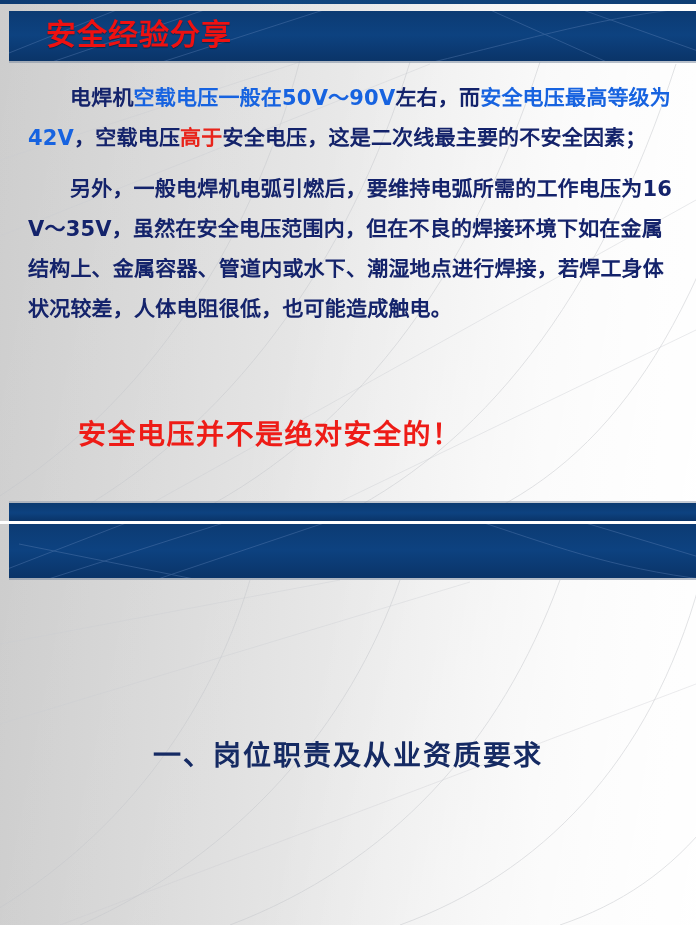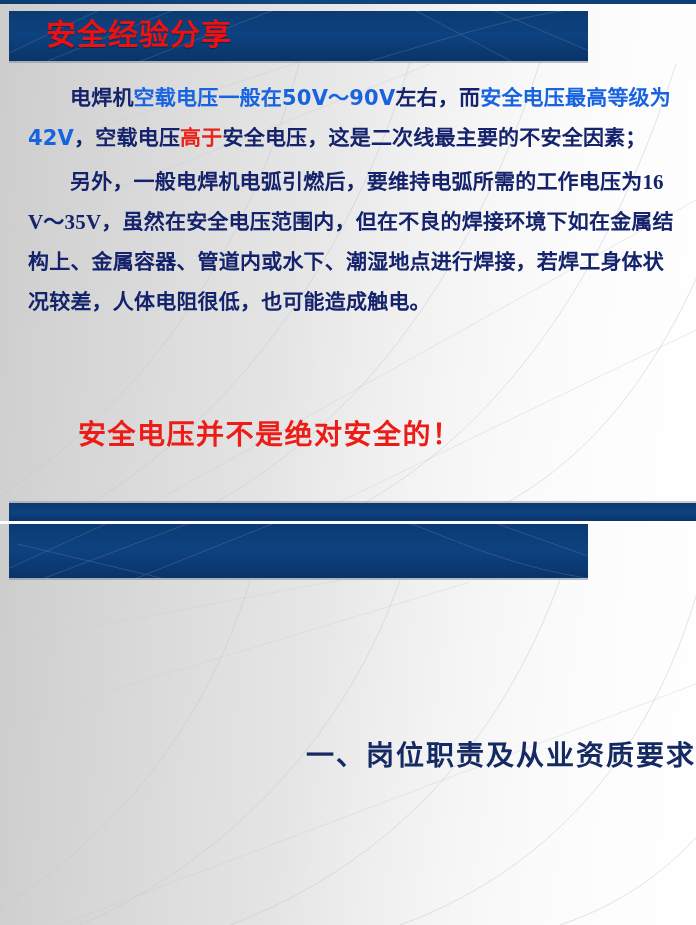--- a/index.html
+++ b/index.html
@@ -53,21 +53,21 @@
     top: 0; left: 0;
     width: 696px;
     height: 4px;
     background: linear-gradient(90deg, #0d3b72 0%, #11467f 40%, #0e3e74 100%);
   }
 
   
   .banner {
     position: absolute;
     left: 9px;
-    width: 579px;
+    width: 687px;
     background: linear-gradient(180deg, #0c3b73 0%, #0d4280 48%, #0a3468 100%);
     overflow: hidden;
     box-shadow: 0 2px 0 0 rgba(125,140,160,0.55);
   }
   .banner-art { position: absolute; inset: 0; pointer-events: none; }
   .banner-art svg { display: block; width: 100%; height: 100%; }
 
   #banner-one { top: 11px; height: 50px; }
   #banner-two { top: 0px;  height: 54px; }
 
@@ -102,21 +102,21 @@
     left: 28px;
     top: 78px;
     width: 648px;
     font-size: 21px;
     font-weight: bold;
     line-height: 40px;
     color: #14236b;
     letter-spacing: 0.2px;
   }
   .para { margin: 0; text-indent: 2em; }
-  .para + .para { margin-top: 4px; font-family: Liberation Serif, serif; }
+  .para + .para { margin-top: 11px; }
 
   .hl-blue { color: #1763e0; }
   .hl-red  { color: #e8241b; }
 
   .slogan {
     position: absolute;
     left: 78px;
     top: 418px;
     color: #ee1c17;
     font-size: 28px;
@@ -125,21 +125,21 @@
     line-height: 1.2;
     white-space: nowrap;
   }
 
   
   .section-title {
     position: absolute;
     left: 0;
     right: 0;
     top: 214px;
-    text-align: right;
+    text-align: center;
     color: #152a63;
     font-size: 28px;
     font-weight: bold;
     letter-spacing: 2px;
     line-height: 1.25;
   }
 </style>
 </head>
 <body>
 

